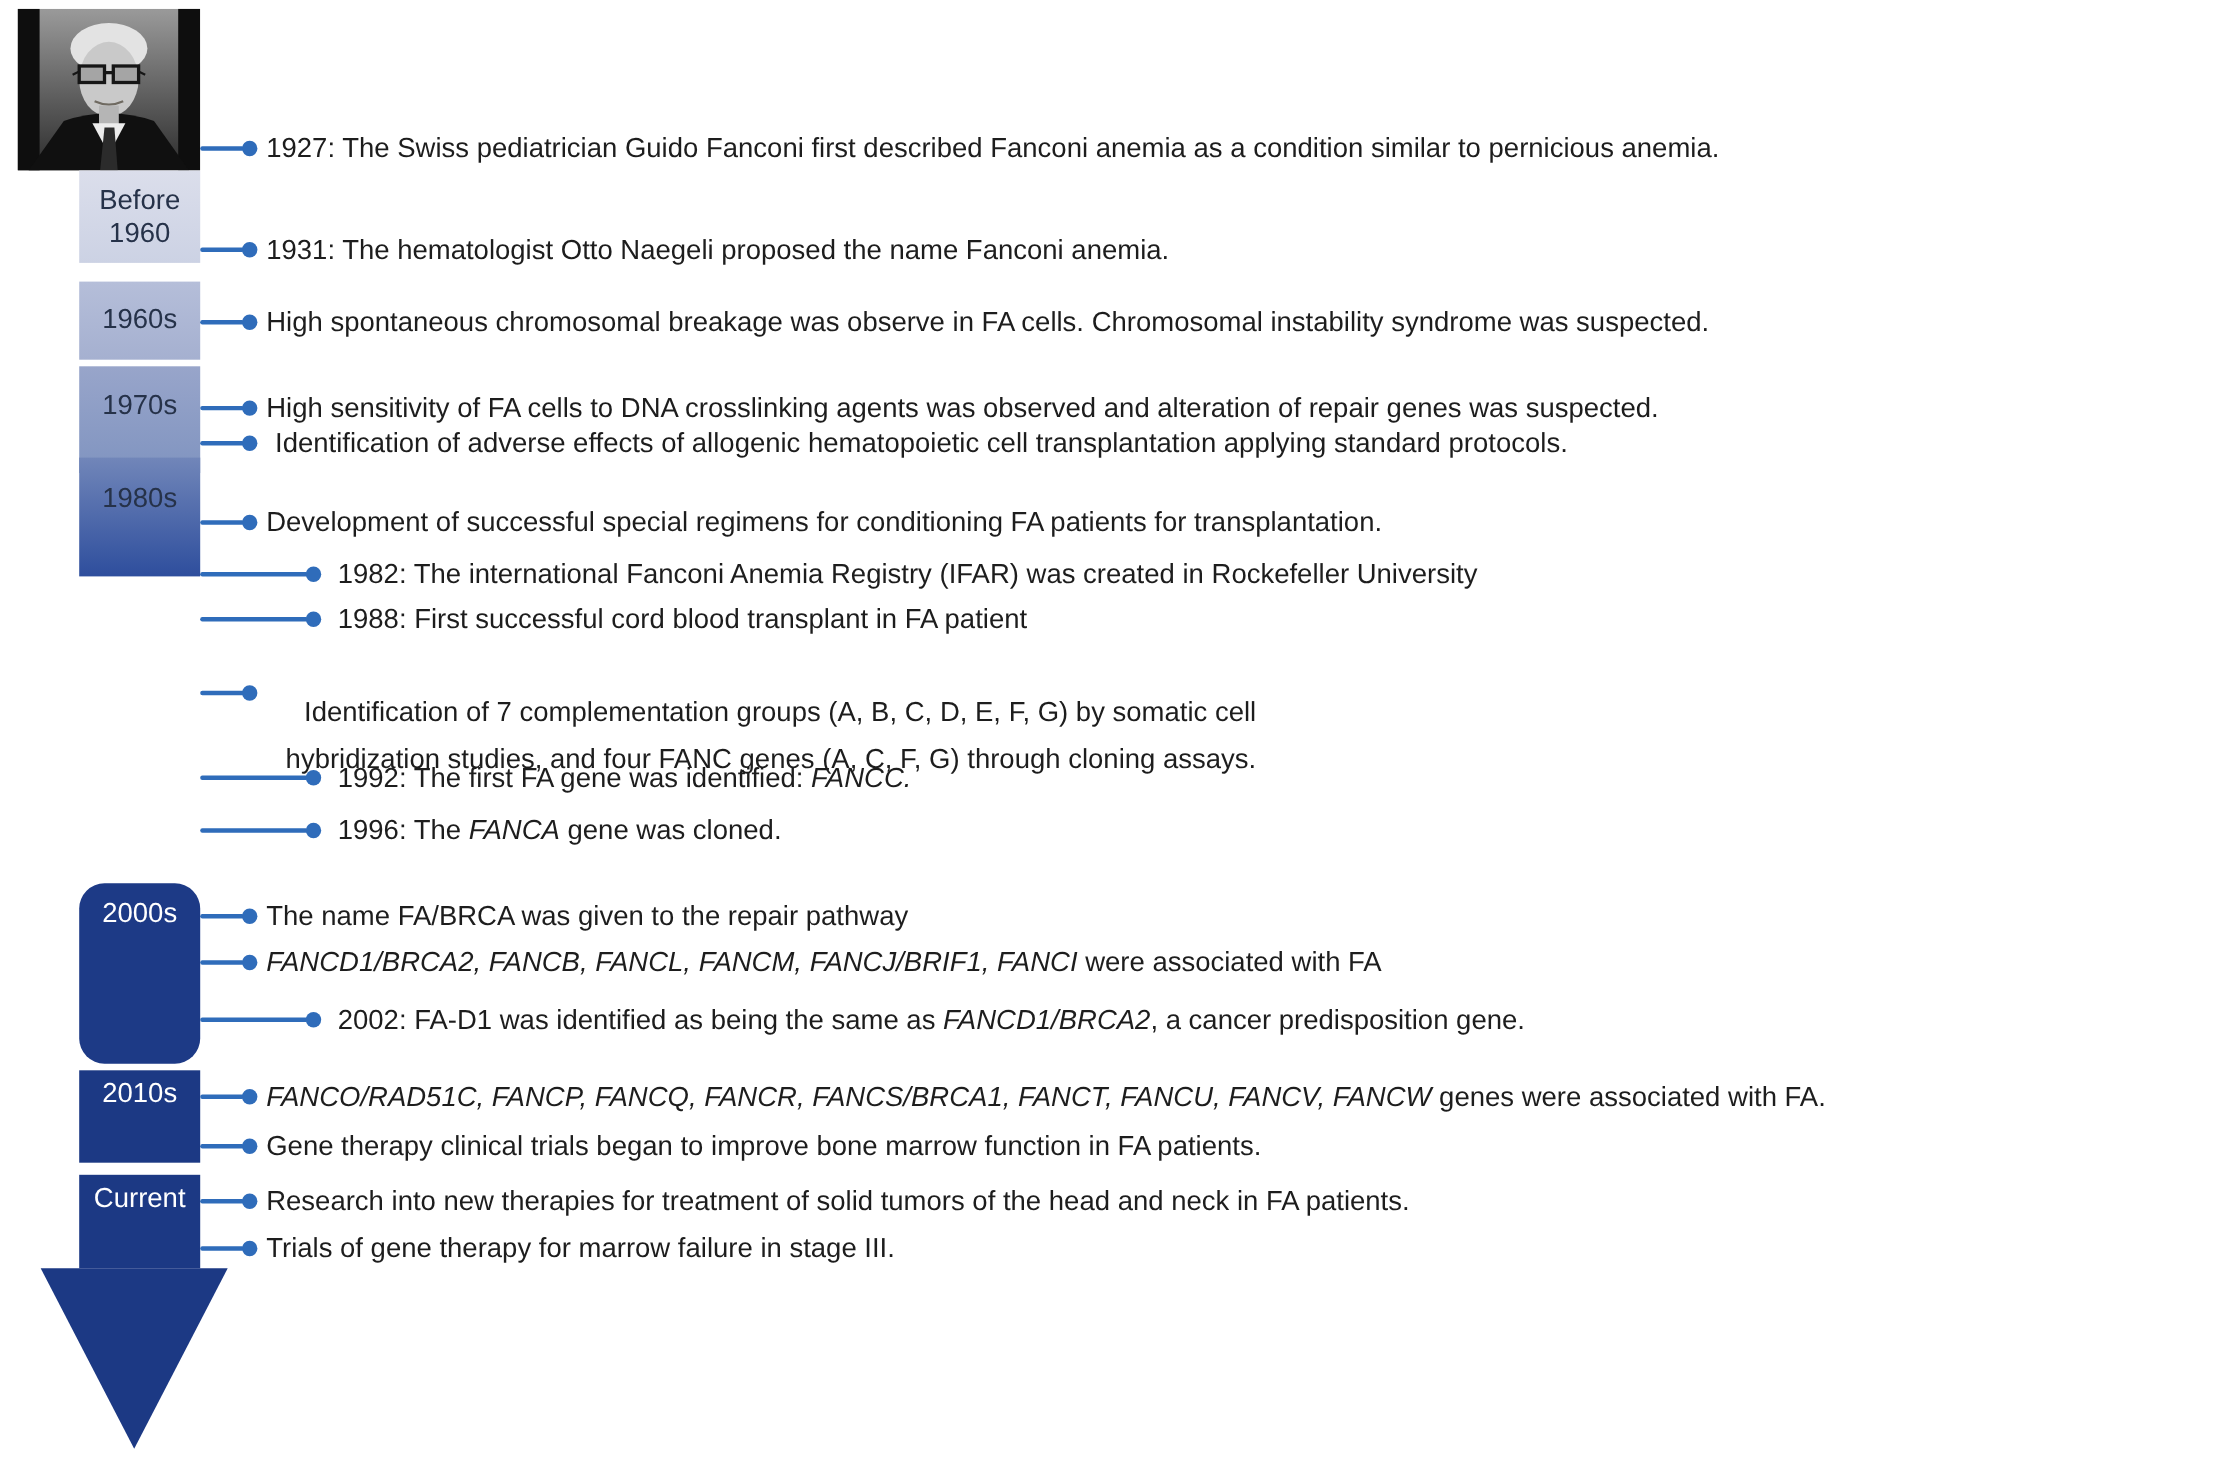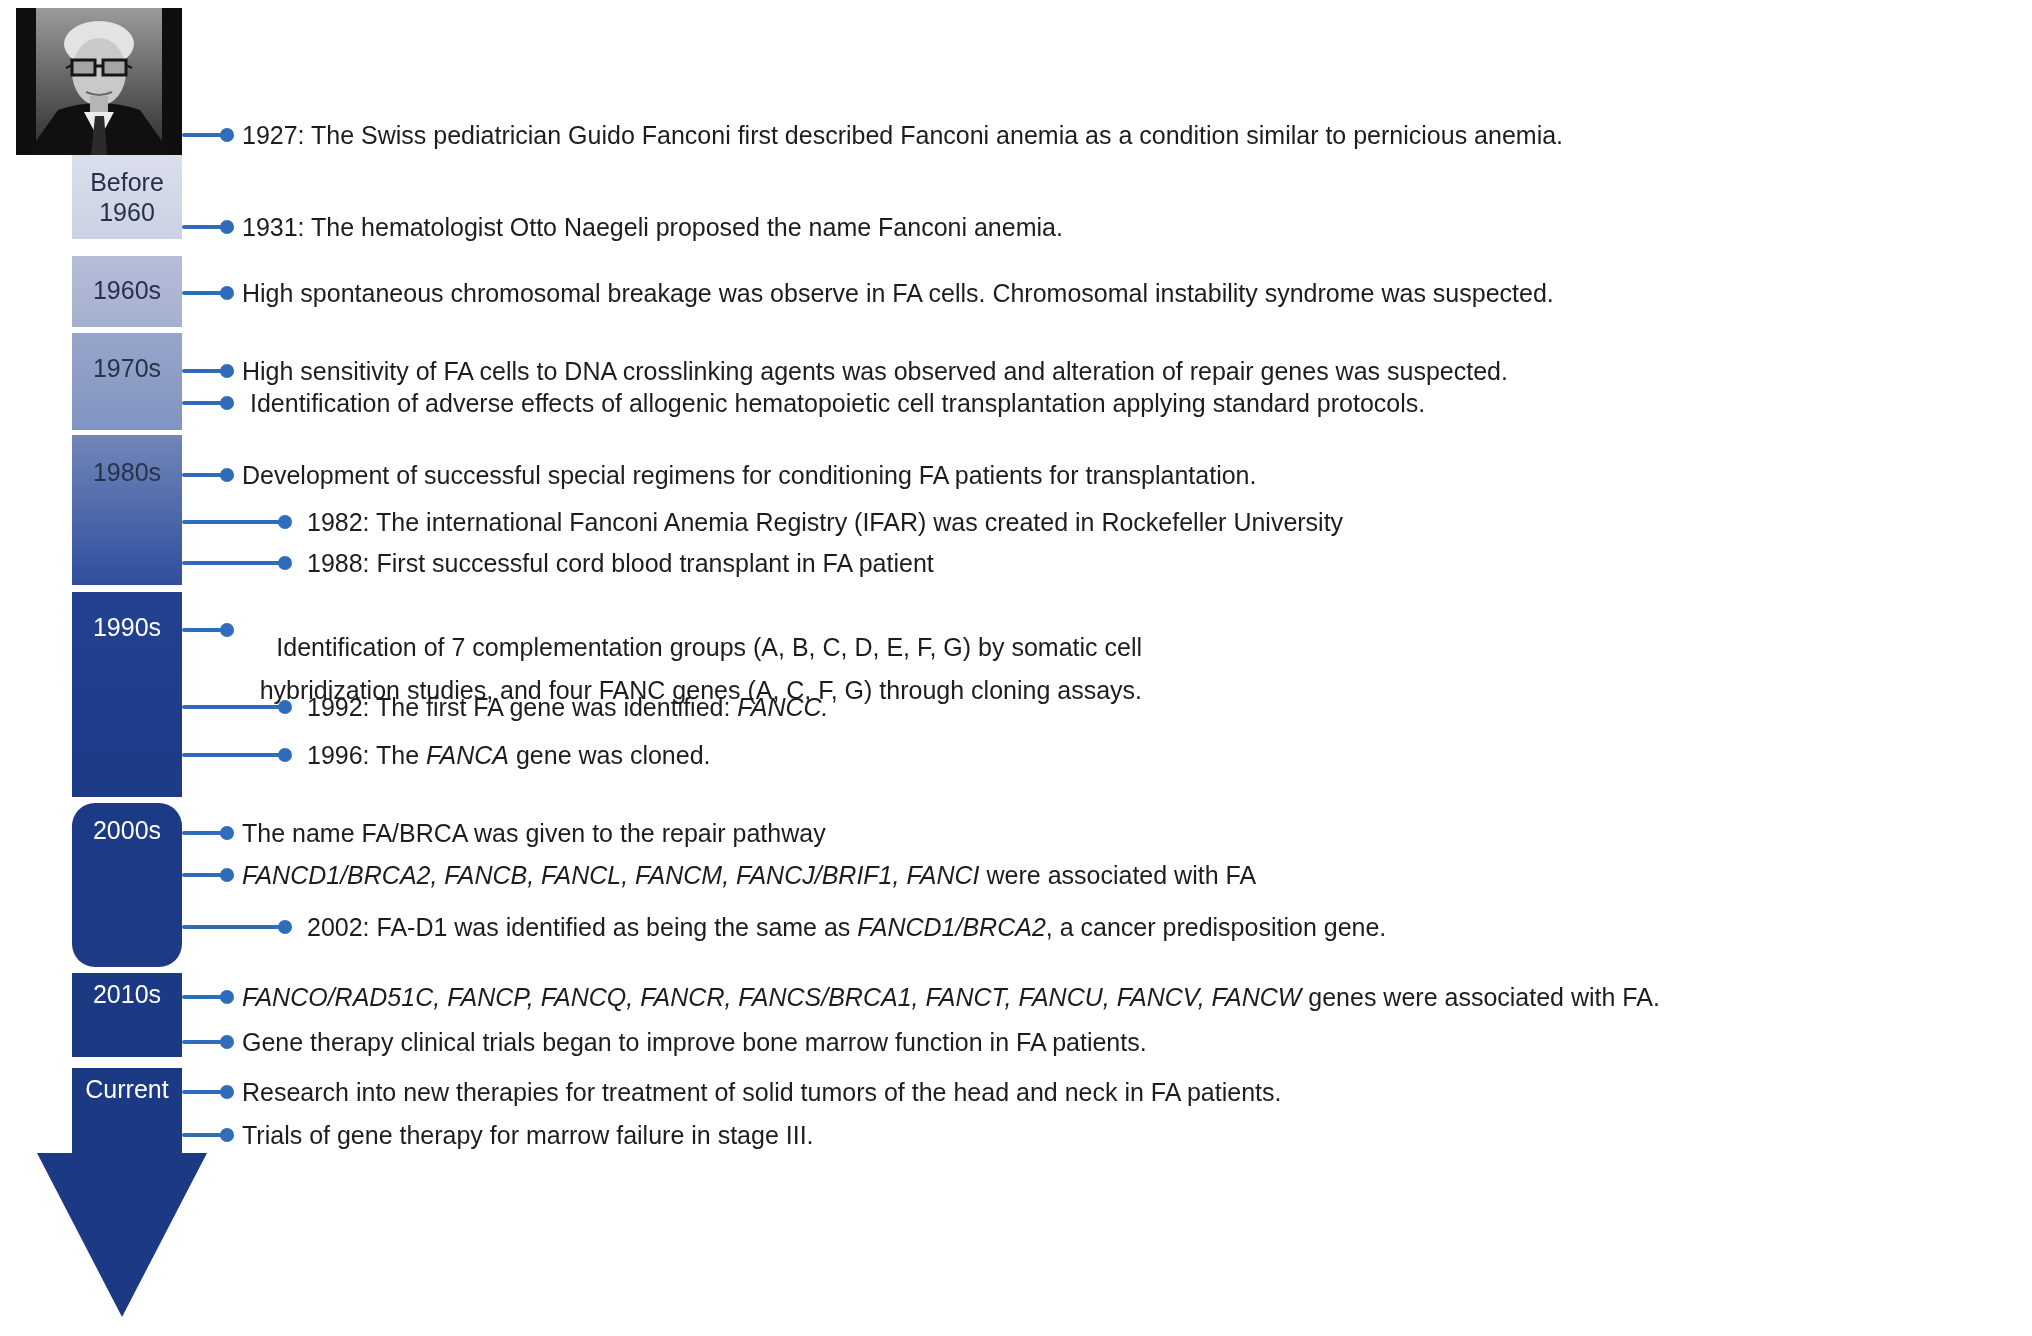--- a/index.html
+++ b/index.html
@@ -16,21 +16,21 @@
   
   .era{position:absolute;left:72px;width:110px;}
   .era-label{position:absolute;left:0;width:110px;text-align:center;font-size:25px;
     line-height:30px;color:#263249;}
   .era-label.light{color:#ffffff;}
   .era.before{top:155px;height:84px;background:linear-gradient(180deg,#dbdeeb,#ccd2e4);
     display:flex;align-items:center;justify-content:center;}
   .era.before .era-label{position:static;}
   .era.e1960{top:256px;height:71px;background:linear-gradient(180deg,#b5bed9,#a5b0d0);}
   .era.e1970{top:333px;height:97px;background:linear-gradient(180deg,#98a5ca,#8094c0);}
-  .era.e1980{top:435px;height:150px;background:linear-gradient(180deg,#7186b9,#2e4e9d);}
+  .era.e1980{top:416px;height:108px;background:linear-gradient(180deg,#7186b9,#2e4e9d);}
   .era.e1990{top:592px;height:205px;background:linear-gradient(180deg,#224190,#1d3a86);}
   .era.e2000{top:803px;height:164px;background:#1d3a86;border-radius:23px;}
   .era.e2010{top:973px;height:84px;background:#1c3984;}
   .era.ecur{top:1068px;height:85px;background:#1c3984;}
   .arrow-head{
     position:absolute;left:37px;top:1153px;width:0;height:0;
     border-left:85px solid transparent;border-right:85px solid transparent;
     border-top:164px solid #1c3984;
   }
   
@@ -82,23 +82,20 @@
     <div class="era-label">Before 1960</div>
   </div>
   <div class="era e1960">
     <div class="era-label" style="top:19px">1960s</div>
   </div>
   <div class="era e1970">
     <div class="era-label" style="top:20px">1970s</div>
   </div>
   <div class="era e1980">
     <div class="era-label" style="top:22px">1980s</div>
-  </div>
-  <div class="era e1990">
-    <div class="era-label light" style="top:20px">1990s</div>
   </div>
   <div class="era e2000">
     <div class="era-label light" style="top:12px">2000s</div>
   </div>
   <div class="era e2010">
     <div class="era-label light" style="top:6px">2010s</div>
   </div>
   <div class="era ecur">
     <div class="era-label light" style="top:6px">Current</div>
   </div>

